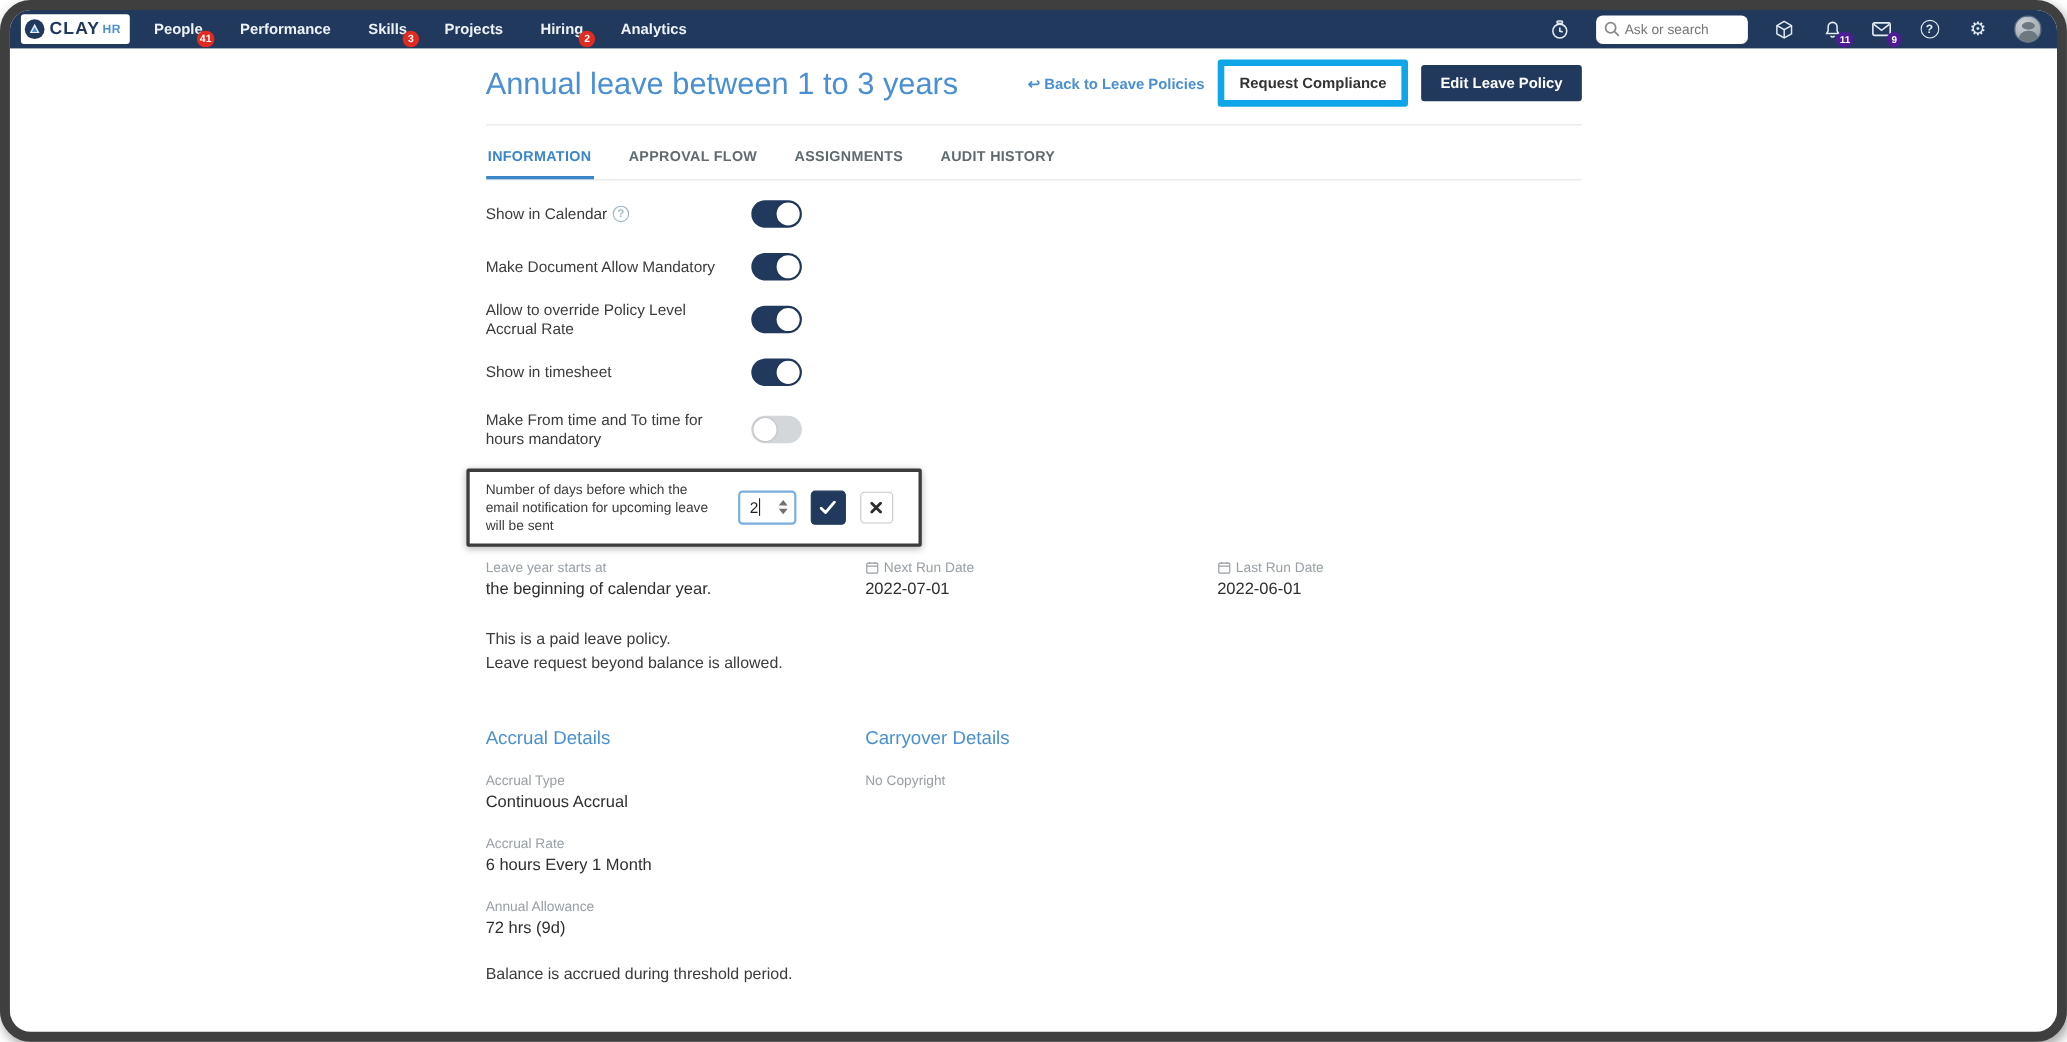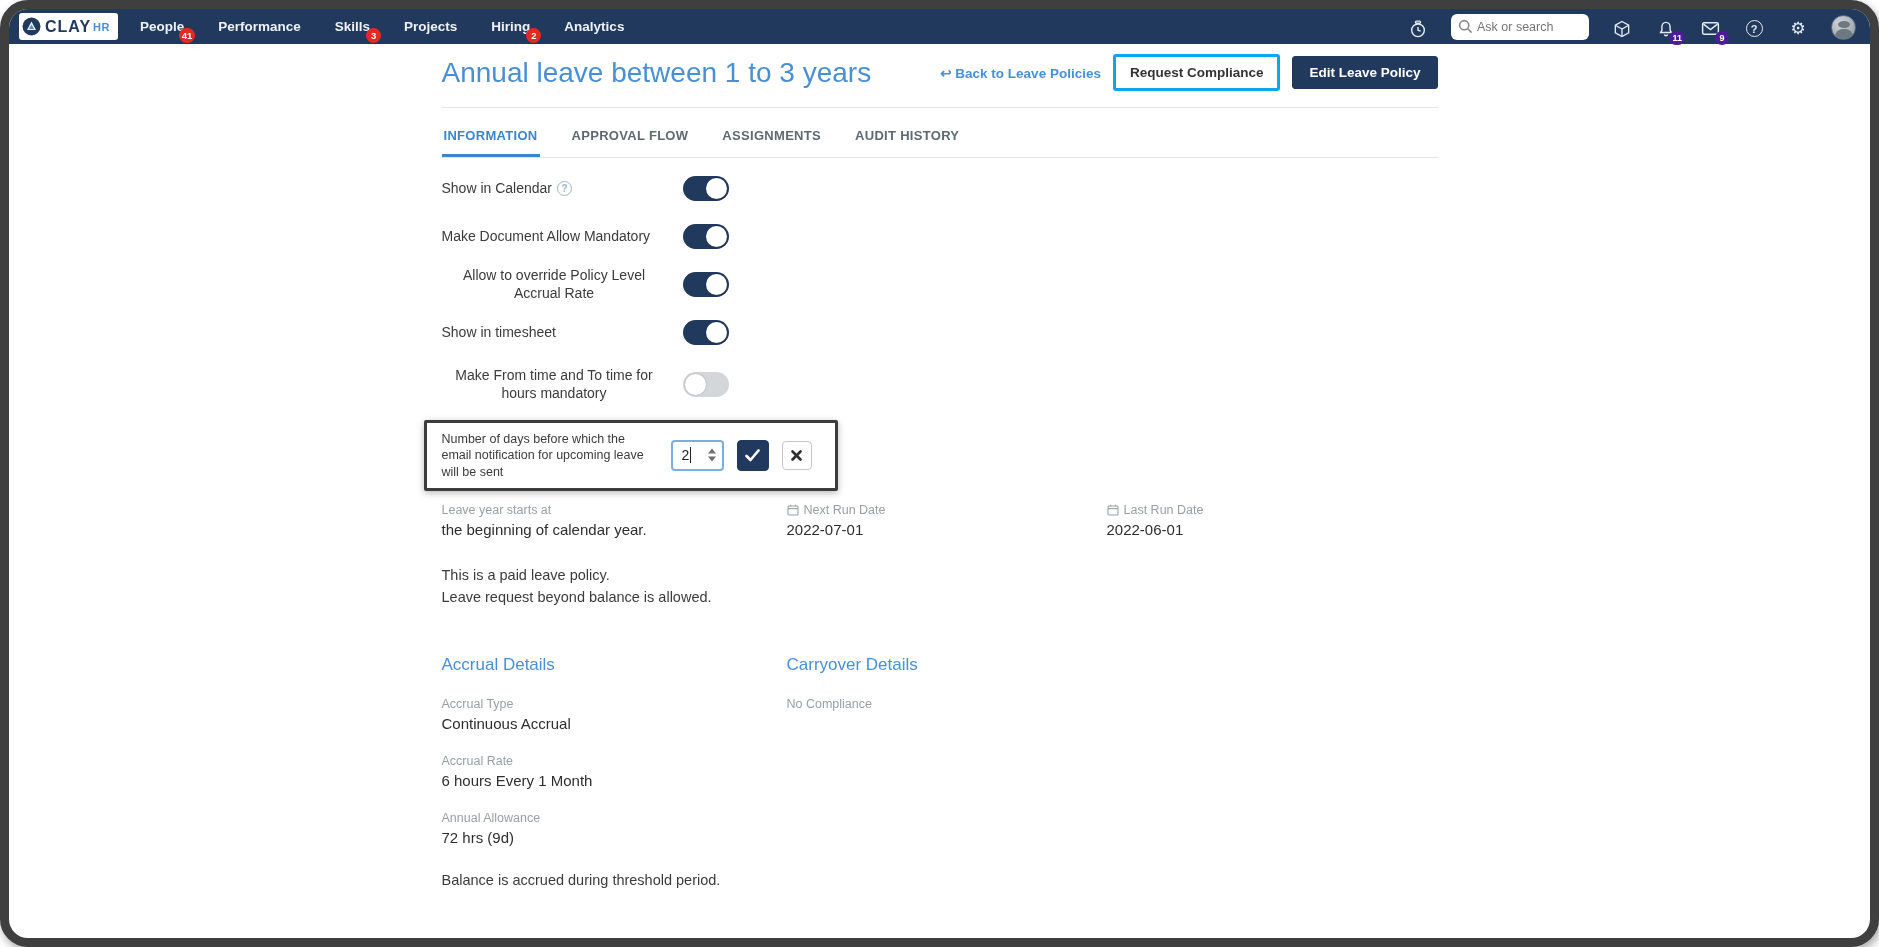--- a/index.html
+++ b/index.html
@@ -7,48 +7,48 @@
   .frame { position:absolute; inset:0; border:9px solid #3f3f3f; border-radius:28px; overflow:hidden; background:#fff; box-shadow:2px 4px 10px rgba(0,0,0,.35); }
 
   
   .navbar { height:35px; background:#21395c; display:flex; align-items:center; padding:0 14px 0 10px; }
   .brand { background:#fff; border-radius:3px; display:flex; align-items:center; gap:4px; padding:3px 8px 3px 3px; height:27px; }
   .brand-clay { color:#21395c; font-size:16px; font-weight:700; letter-spacing:1px; }
   .brand-hr { color:#4a8fd3; font-size:11px; font-weight:700; letter-spacing:.5px; margin-left:-2px; }
   .nav-items { display:flex; align-items:center; margin-left:22px; gap:34px; }
   .nav-item { position:relative; color:#eef2f7; font-size:13.5px; font-weight:600; cursor:pointer; }
   .nav-badge { position:absolute; bottom:-9px; right:-11px; background:#e22b20; color:#fff; font-size:9.5px; font-weight:700; min-width:15px; height:15px; border-radius:8px; display:flex; align-items:center; justify-content:center; padding:0 3px; }
-  .nav-right { margin-left:auto; display:flex; align-items:flex-end; gap:22px; }
+  .nav-right { margin-left:auto; display:flex; align-items:center; gap:22px; }
   .nav-icon { position:relative; width:22px; height:22px; display:flex; align-items:center; justify-content:center; color:#e3ebf4; cursor:pointer; }
   .nav-icon svg { display:block; }
   .icon-badge { position:absolute; bottom:-5px; right:-8px; background:#4c1d95; color:#fff; font-size:9px; font-weight:700; min-width:14px; height:14px; border-radius:7px; display:flex; align-items:center; justify-content:center; padding:0 3px; }
   .search-wrap { position:relative; }
   .search-input { width:138px; height:26px; border:none; border-radius:6px; background:#fff; font-size:12.5px; padding:0 8px 0 26px; color:#333; outline:none; font-family:"Liberation Sans",sans-serif; }
   .search-glyph { position:absolute; left:7px; top:5px; }
   .glyph-icon { font-size:17px; line-height:1; }
   .help-circle { width:17px; height:17px; border:1.5px solid #e3ebf4; border-radius:50%; font-size:11px; font-weight:700; display:flex; align-items:center; justify-content:center; }
   .avatar { width:25px; height:25px; border-radius:50%; background:radial-gradient(circle at 35% 30%, #cfd4d8, #8e979e); border:1px solid #5d6f88; position:relative; overflow:hidden; }
   .avatar::after { content:""; position:absolute; left:6px; top:5px; width:12px; height:7px; border-radius:50%; background:#6e7880; }
   .avatar::before { content:""; position:absolute; left:3px; top:13px; width:18px; height:12px; border-radius:8px 8px 0 0; background:#6e7880; }
 
   
   .content { width:996px; margin:0 auto; padding-top:10px; }
   .header-row { display:flex; align-items:center; }
   .page-title { color:#4a8fd3; font-size:28px; font-weight:400; }
   .header-actions { margin-left:auto; display:flex; align-items:center; gap:12px; }
   .back-link { color:#4a8fd3; font-size:13.5px; font-weight:700; cursor:pointer; white-space:nowrap; }
-  .btn-outline { background:#fff; border:3px solid #0ea5e9; border-radius:3px; padding:8px 14px; font-size:13.5px; font-weight:700; color:#333; cursor:pointer; font-family:"Liberation Sans",sans-serif; }
+  .btn-outline { background:#fff; border:6px solid #0ea5e9; border-radius:3px; padding:8px 14px; font-size:13.5px; font-weight:700; color:#333; cursor:pointer; font-family:"Liberation Sans",sans-serif; }
   .btn-primary { background:#21395c; border:1px solid #21395c; border-radius:3px; padding:8px 16px; font-size:13.5px; font-weight:700; color:#fff; cursor:pointer; font-family:"Liberation Sans",sans-serif; }
   .header-divider { border:none; border-top:1px solid #e4e4e4; margin-top:16px; }
 
   .tabs { display:flex; gap:30px; margin-top:16px; border-bottom:1px solid #e4e4e4; }
   .tab { font-size:13px; font-weight:700; letter-spacing:.3px; color:#5f6a70; padding:4px 2px 11px; cursor:pointer; border-bottom:3px solid transparent; }
   .tab.on { color:#3a86c8; border-bottom-color:#3a86c8; }
 
-  .toggle-row { display:flex; align-items:center; min-height:48px;text-align:center; }
+  .toggle-row { display:flex; align-items:center; min-height:48px; }
   .toggle-row.tall { min-height:56px; }
   .label-cell { width:241px; display:flex; align-items:center; gap:5px; padding-right:16px; }
   .label-cell .wrap { font-size:14px; color:#3b3b3b; line-height:1.3; }
   .mini-help { width:15px; height:15px; border:1.3px solid #9db4c9; color:#9db4c9; border-radius:50%; font-size:10px; font-weight:700; display:inline-flex; align-items:center; justify-content:center; flex:0 0 auto; }
   .toggle { width:46px; height:25px; border-radius:13px; background:#d4d7da; position:relative; cursor:pointer; flex:0 0 auto; }
   .toggle::after { content:""; position:absolute; width:21px; height:21px; border-radius:50%; background:#fff; top:2px; left:2px; box-shadow:0 0 2px rgba(0,0,0,.25); }
   .toggle.on { background:#21395c; }
   .toggle.on::after { left:auto; right:2px; }
 
   
@@ -286,20 +286,20 @@
         </div>
         <div class="detail-item">
           <div class="mini-label">Annual Allowance</div>
           <div class="mini-value">72 hrs (9d)</div>
         </div>
         <div class="detail-note">Balance is accrued during threshold period.</div>
       </div>
       <div>
         <div class="section-heading">Carryover Details</div>
         <div class="detail-item">
-          <div class="mini-label">No Compliance</div>
+          <div class="mini-label">No Copyright</div>
         </div>
       </div>
     </div>
   </div>
 
 
 </div>
 
 </body></html>

